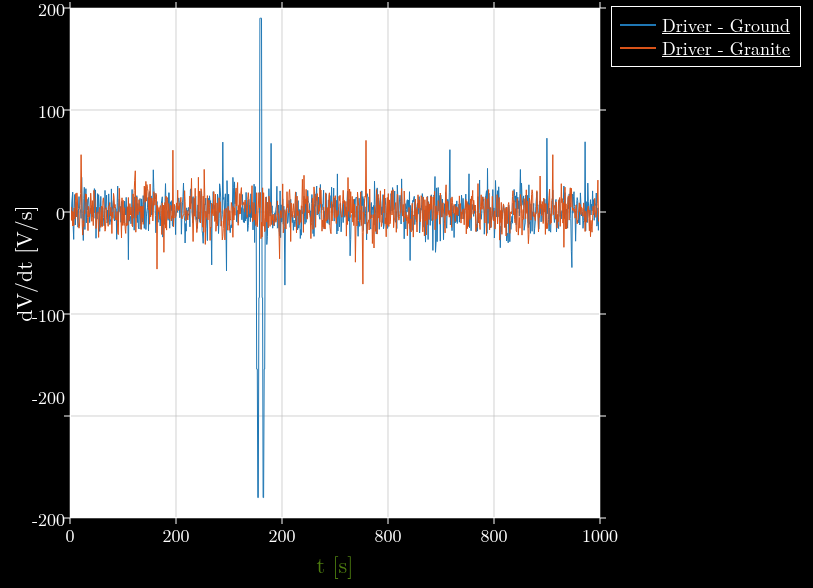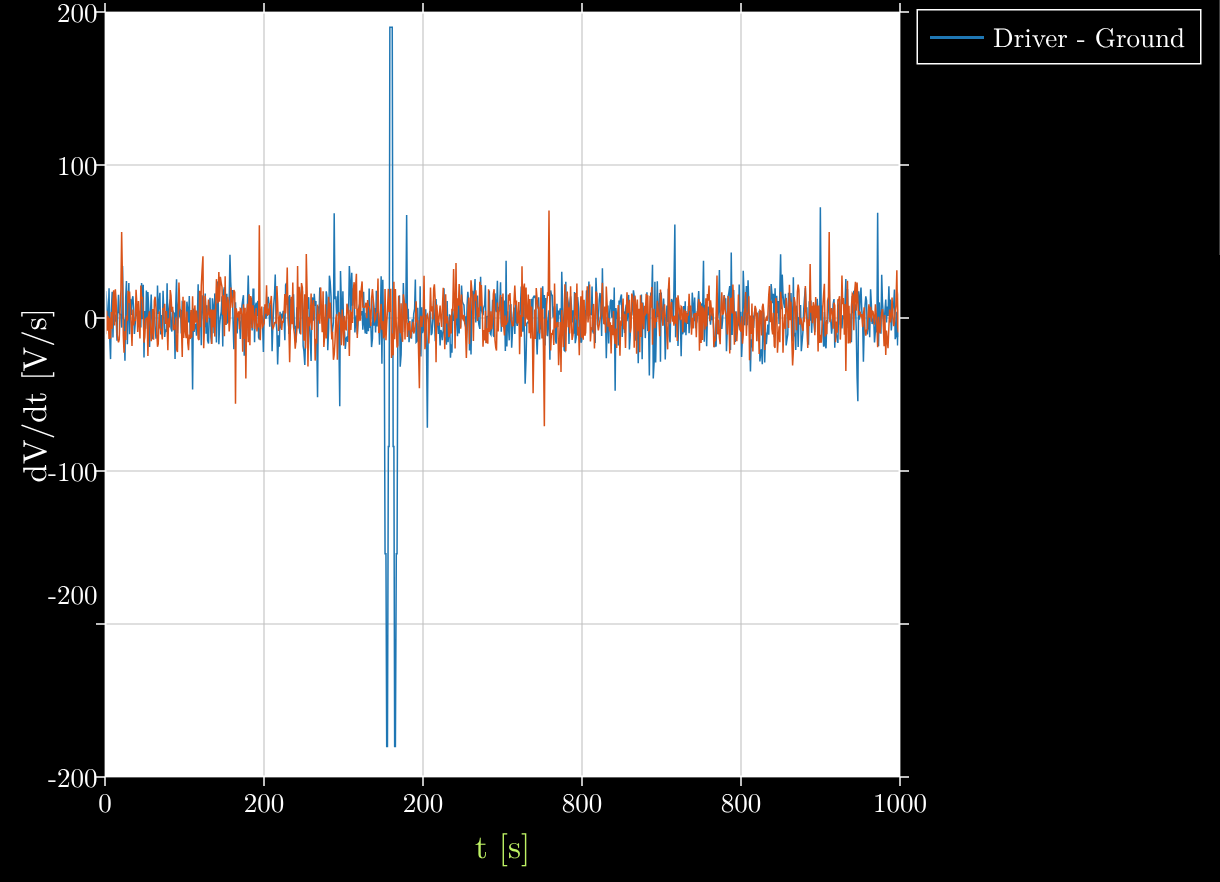--- a/index.html
+++ b/index.html
@@ -36,40 +36,41 @@
     pointer-events: none;
   }
   .legend {
     position: absolute;
     left: 611px;
     top: 6px;
     border: 1px solid #fff;
     background: #000;
     padding: 6px 10px 6px 8px;
     font-size: 18px;
+    text-decoration: underline;
   }
   .legend-row {
     display: flex;
     align-items: center;
     gap: 6px;
     line-height: 1.3;
   }
   .legend-swatch {
     width: 36px;
     height: 0;
     border-top: 2.5px solid currentColor;
   }
   .axis-label-x {
     position: absolute;
     left: 70px;
     width: 530px;
     top: 548px;
     text-align: center;
     font-size: 22px;
-    color: #bef264;
+    color: #4d7c0f;
   }
   .axis-label-y {
     position: absolute;
     left: 10px;
     top: 8px;
     height: 510px;
     width: 24px;
     display: flex;
     align-items: center;
     justify-content: center;
@@ -180,15 +181,19 @@
   <div class="axis-label-x">t [s]</div>
   <div class="axis-label-y">
       <span>dV/dt [V/s]</span>
     </div>
 
   <div class="legend">
     <div class="legend-row">
       <span class="legend-swatch" style="color:#1f77b4"></span>
       <span>Driver - Ground</span>
     </div>
+    <div class="legend-row">
+      <span class="legend-swatch" style="color:#d95319"></span>
+      <span>Driver - Granite</span>
+    </div>
   </div>
 
 </div>
 
 </body></html>

